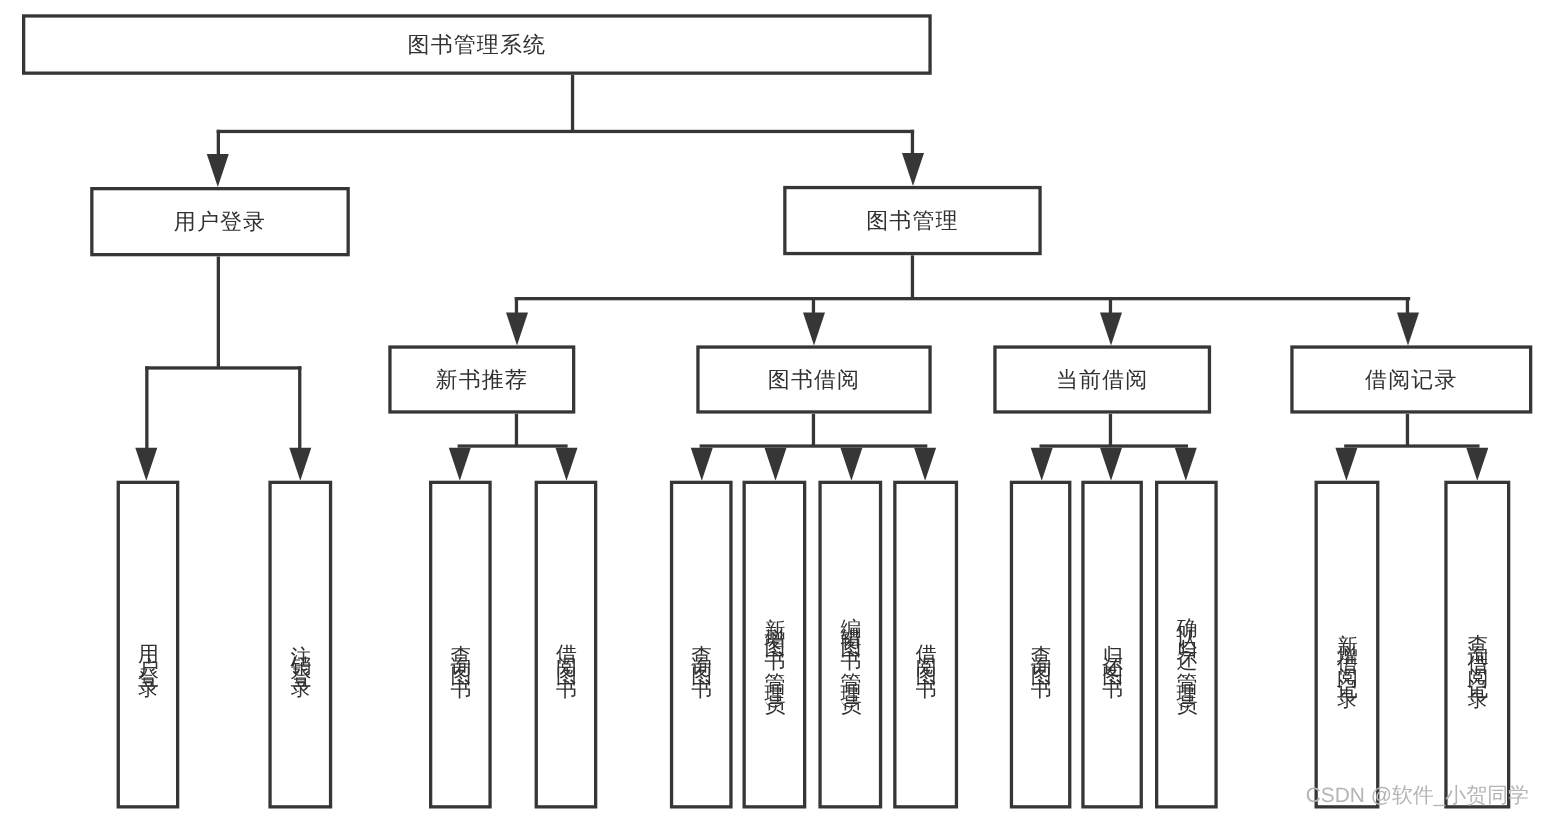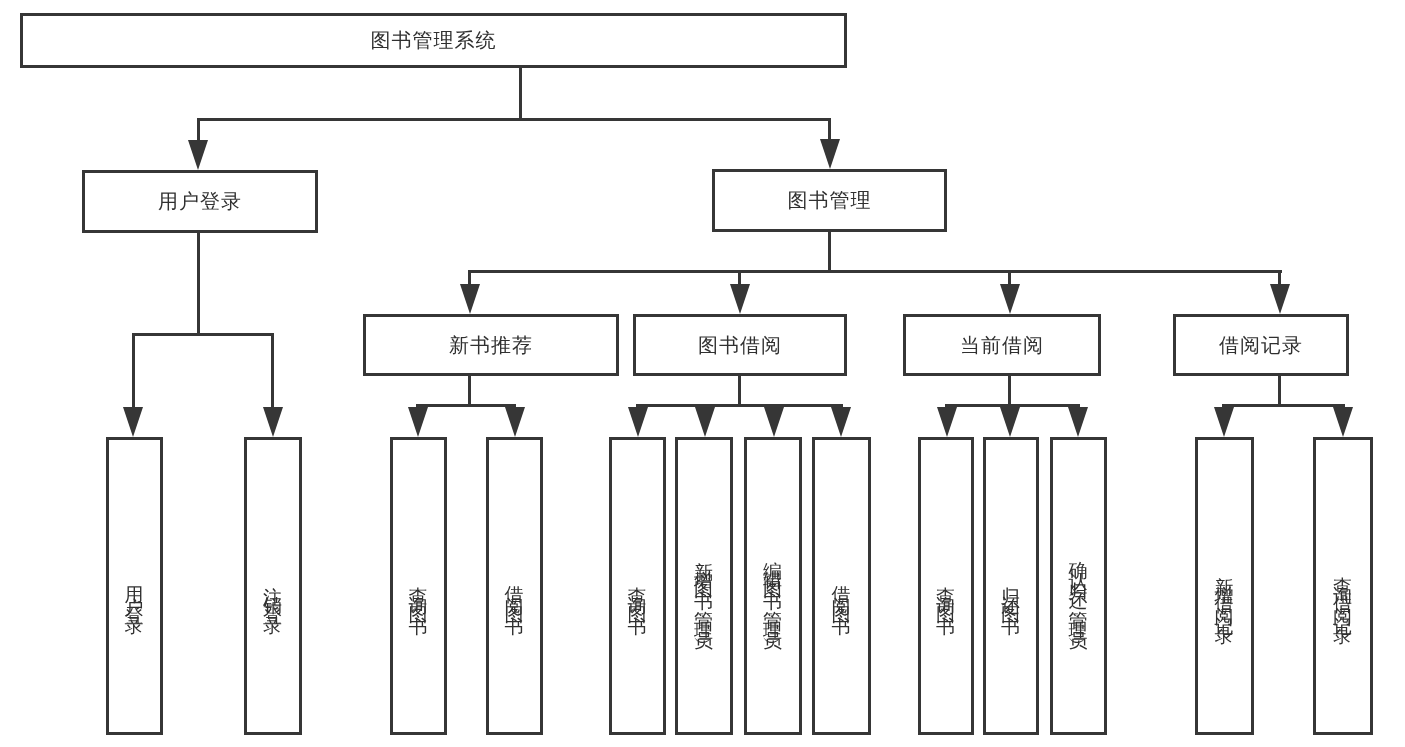--- a/index.html
+++ b/index.html
@@ -89,30 +89,30 @@
     <span>图书管理系统</span>
   </div>
 
   <div class="hbox" style="left:82px;top:170px;width:236px;height:63px">
     <span>用户登录</span>
   </div>
   <div class="hbox" style="left:712px;top:169px;width:235px;height:63px">
     <span>图书管理</span>
   </div>
 
-  <div class="hbox" style="left:363px;top:314px;width:256px;height:62px">
+  <div class="hbox" style="left:353px;top:314px;width:170px;height:62px">
     <span>新书推荐</span>
   </div>
   <div class="hbox" style="left:633px;top:314px;width:214px;height:62px">
     <span>图书借阅</span>
   </div>
   <div class="hbox" style="left:903px;top:314px;width:198px;height:62px">
     <span>当前借阅</span>
   </div>
-  <div class="hbox" style="left:1173px;top:314px;width:176px;height:62px">
+  <div class="hbox" style="left:1173px;top:314px;width:220px;height:62px">
     <span>借阅记录</span>
   </div>
 
   <div class="vbox" style="left:106px;top:437px;width:57px;height:298px">
     <span class="vtext">用户登录</span>
   </div>
   <div class="vbox" style="left:244px;top:437px;width:58px;height:298px">
     <span class="vtext">注销登录</span>
   </div>
 
@@ -146,14 +146,15 @@
     <span class="vtext">确认归还（管理员）</span>
   </div>
 
   <div class="vbox" style="left:1195px;top:437px;width:59px;height:298px">
     <span class="vtext">新增借阅记录</span>
   </div>
   <div class="vbox" style="left:1313px;top:437px;width:60px;height:298px">
     <span class="vtext">查询借阅记录</span>
   </div>
 
+  <div class="watermark">CSDN @软件_小贺同学</div>
 
 </div>
 
 </body></html>

